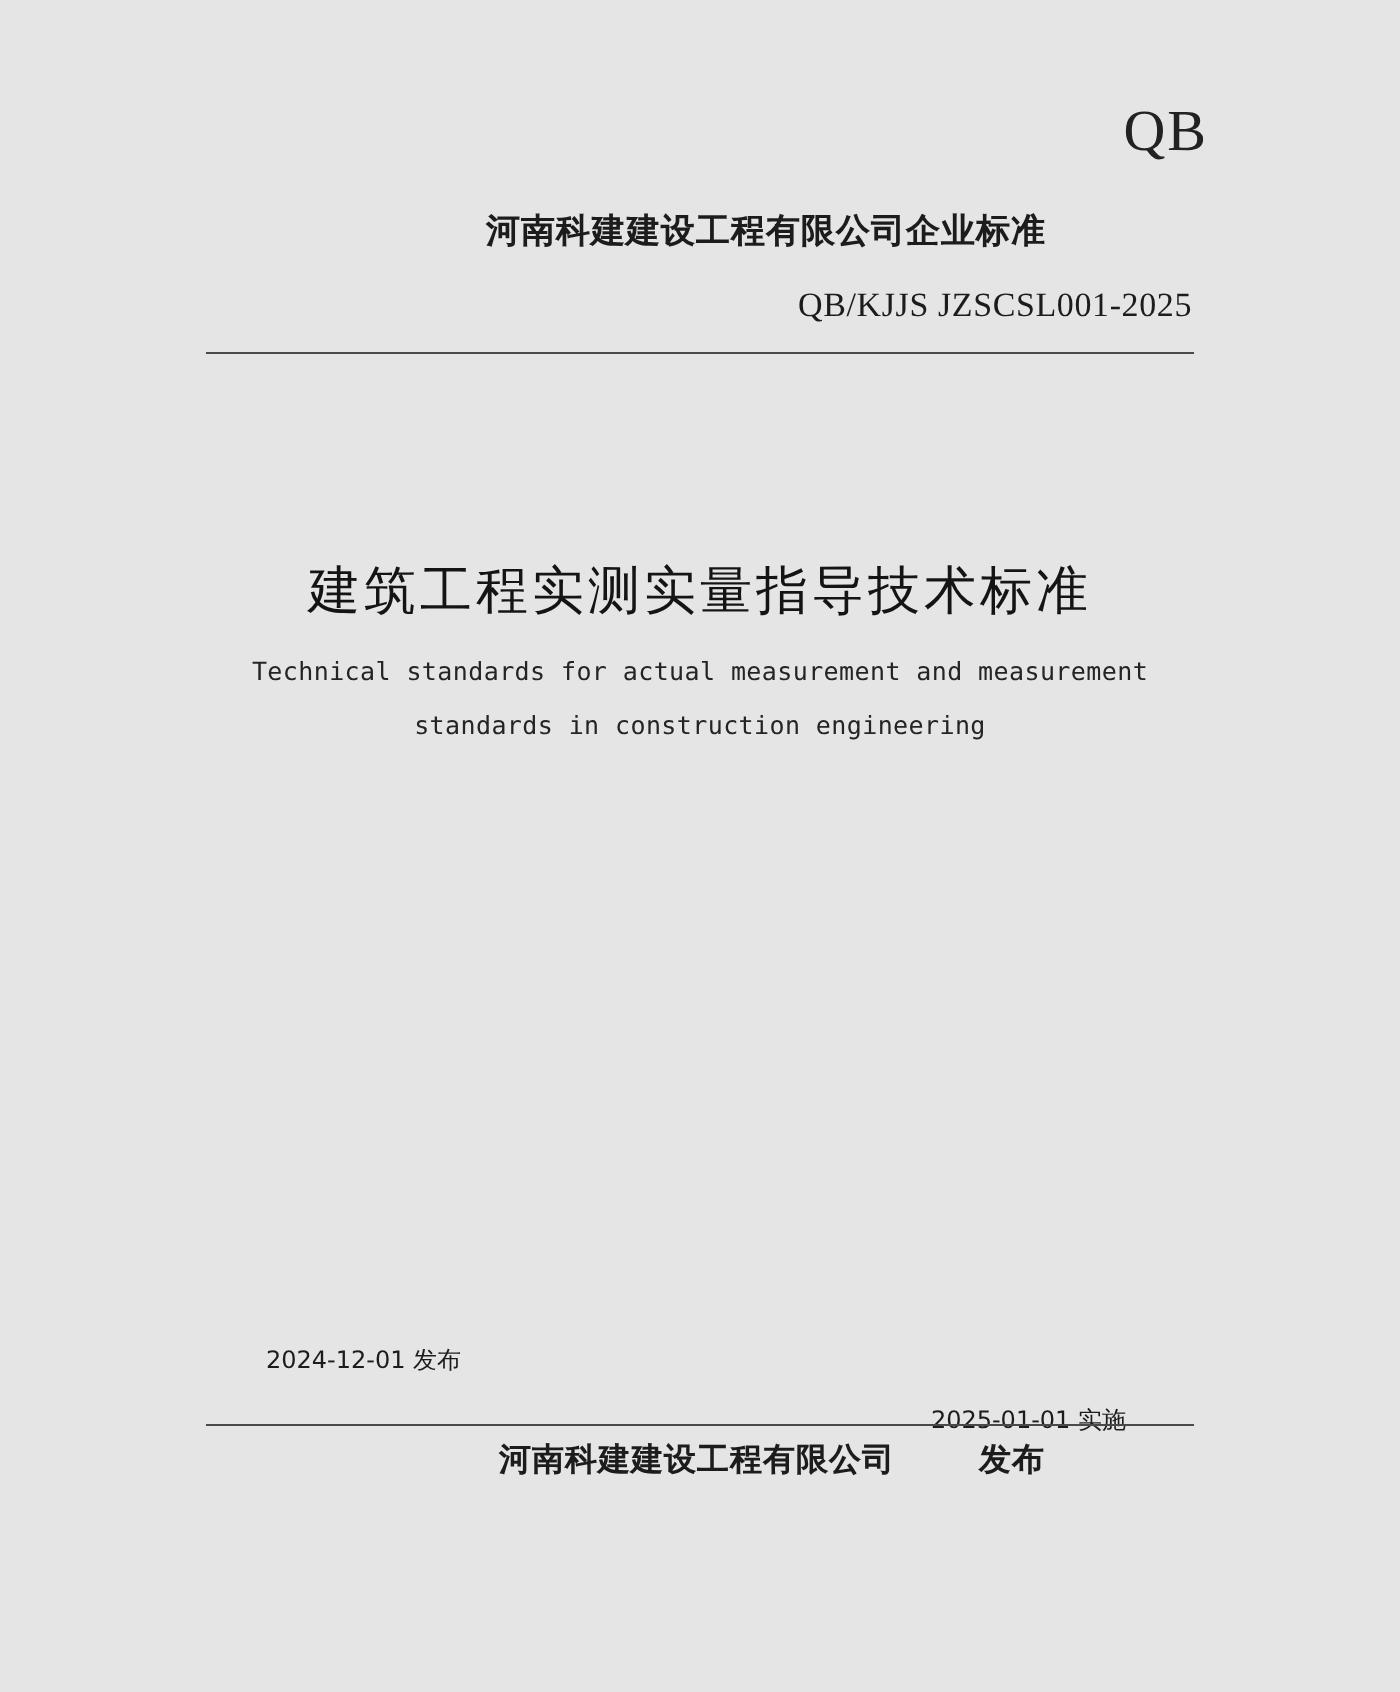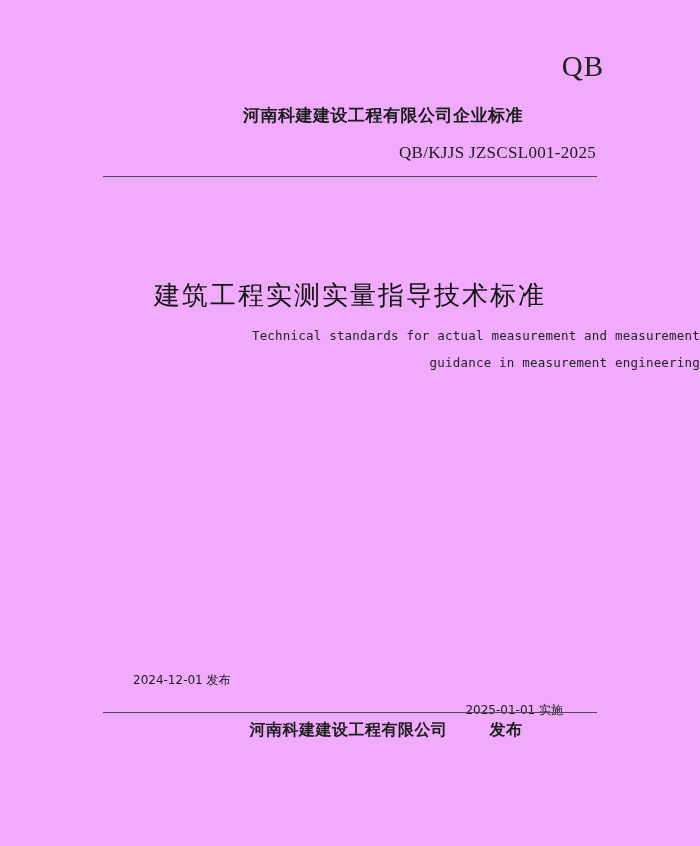--- a/index.html
+++ b/index.html
@@ -14,21 +14,21 @@
     color: #1a1a1a;
     position: relative;
     overflow: hidden;
   }
   .page {
     position: absolute;
     left: 0;
     top: 0;
     width: 700px;
     height: 846px;
-    background: #f0abfc;
+    background: #e5e5e5;
     box-sizing: border-box;
   }
 
   
   .qb-mark {
     position: absolute;
     top: 50px;
     right: 96px;
     font-family: "Liberation Serif", serif;
     font-size: 29px;
@@ -76,21 +76,21 @@
     font-size: 26px;
     font-weight: 400;
     letter-spacing: 2px;
     color: #141414;
   }
   .title-en {
     position: absolute;
     top: 322px;
     left: 0;
     width: 700px;
-    text-align: right;
+    text-align: center;
     font-family: "DejaVu Sans Mono", monospace;
     font-size: 12.5px;
     line-height: 27px;
     letter-spacing: 0.2px;
     color: #242424;
   }
 
   
   .dates {
     position: absolute;
@@ -148,21 +148,21 @@
   <div class="company-std">河南科建建设工程有限公司企业标准</div>
 
   <div class="std-number">QB/KJJS JZSCSL001-2025</div>
 
   <div class="rule-top"></div>
 
   <div class="title-cn">建筑工程实测实量指导技术标准</div>
 
   <div class="title-en">
     <div>Technical standards for actual measurement and measurement</div>
-    <div>guidance in measurement engineering</div>
+    <div>standards in construction engineering</div>
   </div>
 
   <div class="dates">
     <span class="date-item issue-date">2024-12-01 发布</span>
     <span class="date-item effect-date">2025-01-01 实施</span>
   </div>
 
   <div class="rule-bottom"></div>
 
   <div class="publisher">

